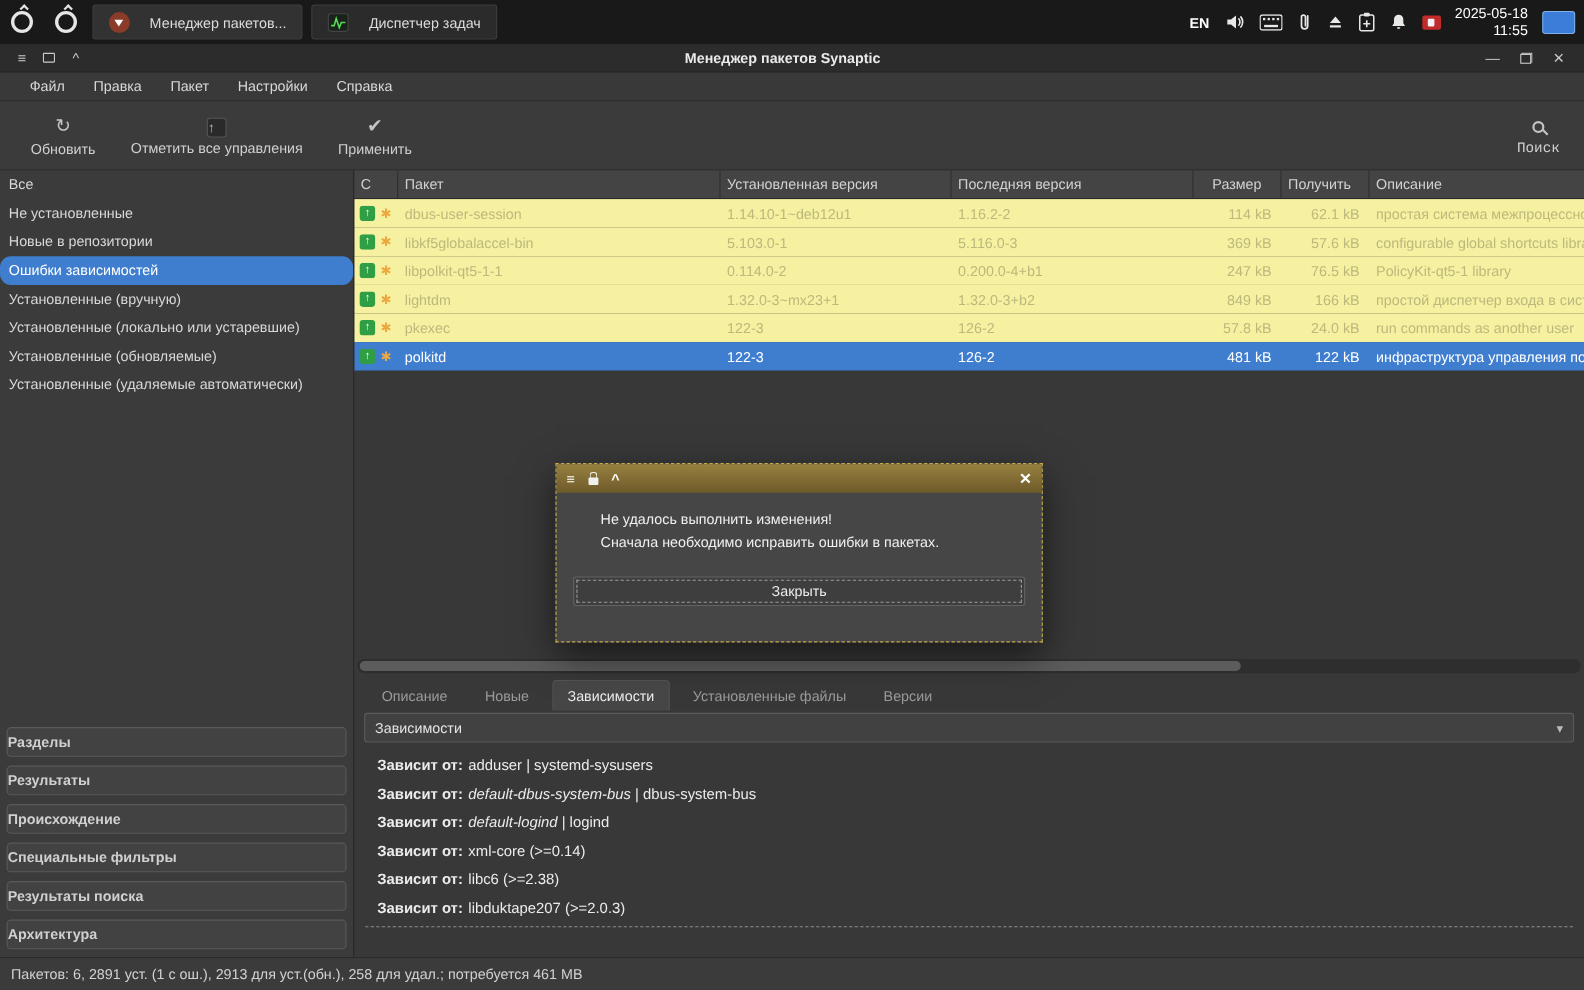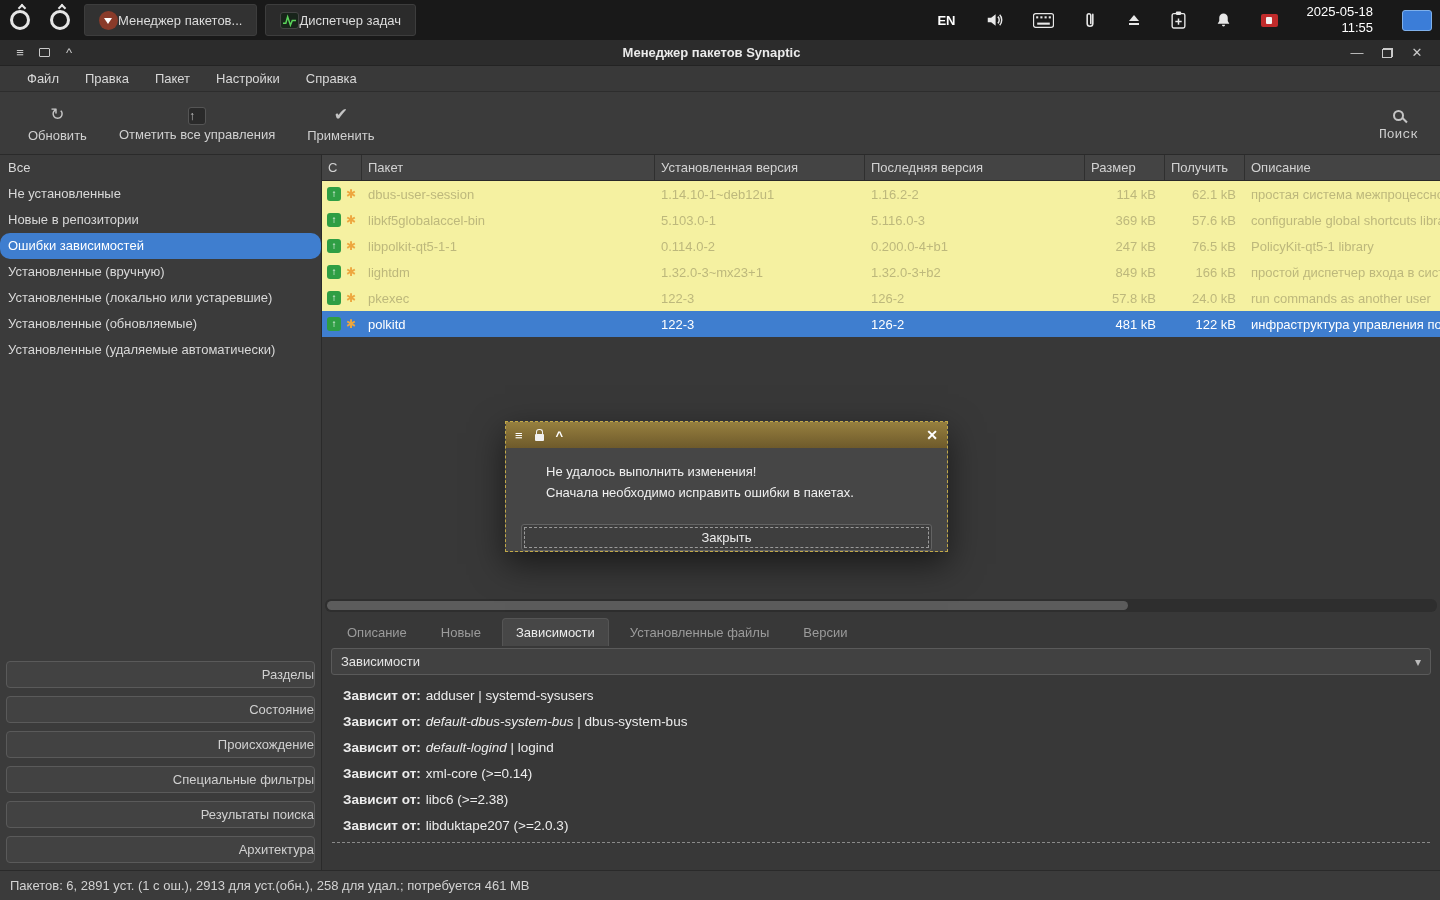--- a/index.html
+++ b/index.html
@@ -10,29 +10,29 @@
     background: #383838; color: #ddd;
   }
 
   
   .taskbar { position:absolute; top:0; left:0; width:1440px; height:40px;
     background:#191919; display:flex; align-items:center; z-index:100; }
   .logo-btn { width:40px; height:40px; display:flex; align-items:center; justify-content:center; }
   .logo-circle { width:20px; height:20px; border:3px solid #e6e6e6; border-radius:50%; position:relative; }
   .logo-caret { position:absolute; top:-8px; left:6px; width:6px; height:6px;
     border-left:2px solid #e6e6e6; border-top:2px solid #e6e6e6; transform:rotate(45deg); }
-  .task { height:32px; margin:4px 4px; display:flex; align-items:center; gap:0; padding:0 14px;
+  .task { height:32px; margin:4px 4px; display:flex; align-items:center; gap:18px; padding:0 14px;
     background:#2b2b2b; border:1px solid #3d3d3d; border-radius:3px; color:#dcdcdc; white-space:nowrap; }
   .task.active { background:#323232; }
   .syn-badge { width:19px; height:19px; border-radius:50%; background:#8a3b2a; position:relative; flex:none; }
   .syn-badge::after { content:""; position:absolute; left:5px; top:7px;
     border-left:4.5px solid transparent; border-right:4.5px solid transparent; border-top:6px solid #fff; }
   .tm-icon { width:19px; height:17px; background:#18241a; border:1px solid #444; border-radius:3px;
     display:flex; align-items:center; justify-content:center; flex:none; }
-  .tray { margin-left:auto; display:flex; align-items:center; gap:29px; padding-right:8px; }
+  .tray { margin-left:auto; display:flex; align-items:center; gap:13px; padding-right:8px; }
   .tray-lang { color:#fff; font-weight:bold; }
   .tray-icon { display:flex; align-items:center; }
   .flag { width:17px; height:13px; background:#c02b2b; border-radius:2px; position:relative; }
   .flag::after { content:""; position:absolute; left:5px; top:3px; width:6px; height:7px; background:#f2f2f2; border-radius:1px; }
   .clock { text-align:right; color:#fff; line-height:16px; font-size:13px; }
   .desktop-rect { width:30px; height:21px; background:var(--show-desktop-blue,#3b7dd8); border:1px solid #7fb0ea; border-radius:3px; }
 
   
   .window { position:absolute; top:40px; left:0; width:1440px; height:860px;
     background:#3b3b3b; display:flex; flex-direction:column; }
@@ -60,30 +60,30 @@
   .magnifier { width:11px; height:11px; border:2px solid #c4c4c4; border-radius:50%; position:relative; margin:5px 0 4px; }
   .magnifier::after { content:""; position:absolute; width:7px; height:2px; background:#c4c4c4;
     transform:rotate(45deg); right:-6px; bottom:-2px; }
 
   
   .main { flex:1; display:flex; min-height:0; }
   .sidebar { width:322px; flex:none; border-right:1px solid #2a2a2a; background:#3b3b3b; position:relative; }
   .cat { height:26px; line-height:26px; padding-left:8px; color:#d8d8d8; white-space:nowrap; overflow:hidden; }
   .cat.selected { background:var(--selection-blue,#3f7ecf); color:#fff;border-radius:10px; }
   .filter-buttons { position:absolute; left:6px; right:6px; bottom:7px; display:flex; flex-direction:column; gap:8px; }
-  .fbtn { height:27px; line-height:25px; text-align:right; background:#424242;
-    border:1px solid #5a5a5a; border-radius:4px; color:#d0d0d0; }
+  .fbtn { height:27px; line-height:25px; text-align:left; background:#424242;
+    border:1px solid #5a5a5a; border-radius:4px; color:#d0d0d0;font-weight:bold; }
 
   .content { flex:1; display:flex; flex-direction:column; min-width:0; background:#383838; }
   .table-area { height:443px; flex:none; display:flex; flex-direction:column; }
   .thead { display:flex; height:26px; flex:none; background:#444; border-bottom:1px solid #292929; }
   .th { padding:0 6px; line-height:25px; color:#d2d2d2; border-right:1px solid #2f2f2f;
     white-space:nowrap; overflow:hidden; flex:none; }
   .c-status { width:40px; } .c-pkg { width:293px; } .c-inst { width:210px; }
-  .c-latest { width:220px; } .c-size { width:80px; } .c-dl { width:80px; }
+  .c-latest { width:220px; } .c-size { width:80px;text-align:center; } .c-dl { width:80px; }
   .c-desc { flex:1 1 auto; border-right:none; }
   .row { display:flex; height:26px; flex:none; align-items:center;
     background:var(--broken-yellow,#f5f1a1); color:var(--broken-row-text,#c4be85); }
   .row.selected { background:var(--selection-blue,#3f7ecf); color:#fff; }
   .cell { padding:0 6px; white-space:nowrap; overflow:hidden; flex:none; }
   .cell.c-status { display:flex; align-items:center; padding-left:5px; }
   .cell.c-size, .cell.c-dl { text-align:right; padding-right:9px; }
   .stat-up { width:14px; height:14px; flex:none; background:var(--upgrade-green,#2f9e44); border-radius:3px;
     color:#fff; font-size:10px; line-height:14px; text-align:center; margin-right:5px; }
   .stat-star { color:var(--star-orange,#eda73f); font-size:12px; line-height:14px; }
@@ -114,21 +114,21 @@
   .dialog { position:absolute; left:505px; top:421px; width:443px; z-index:50;
     background:#464646; border:1px dashed var(--dialog-dashed-border,#c2a949);
     box-shadow:0 12px 32px rgba(0,0,0,.55); }
   .dialog-titlebar { height:26px; display:flex; align-items:center; padding:0 9px; gap:12px;
     background:linear-gradient(var(--dialog-title-top,#97803f), var(--dialog-title-bottom,#6e5a2b)); }
   .dlg-glyph { color:#fff; font-size:13px; font-weight:bold; }
   .lock-icon { width:9px; height:7px; background:#f0f0f0; border-radius:1px; position:relative; margin-top:4px; }
   .lock-icon::before { content:""; position:absolute; top:-5px; left:1px; width:5px; height:5px;
     border:1.5px solid #f0f0f0; border-bottom:none; border-radius:3px 3px 0 0; }
   .dialog-close { margin-left:auto; color:#fff; font-weight:bold; font-size:14px; }
-  .dialog-body { padding:13px 15px 0; }
+  .dialog-body { padding:13px 15px 32px; }
   .dialog-msg { margin-left:25px; line-height:21px; color:#f0f0f0; }
   .dialog-btn { margin-top:21px; height:27px; background:#3e3e3e; border:1px solid #636363; border-radius:3px;
     color:#ededed; display:flex; align-items:center; justify-content:center;
     outline:1px dashed #9a9a9a; outline-offset:-4px; }
 </style>
 </head>
 <body>
 
 <div class="taskbar">
   <div class="logo-btn">
@@ -257,21 +257,21 @@
         <div class="cat">Не установленные</div>
         <div class="cat">Новые в репозитории</div>
         <div class="cat selected">Ошибки зависимостей</div>
         <div class="cat">Установленные (вручную)</div>
         <div class="cat">Установленные (локально или устаревшие)</div>
         <div class="cat">Установленные (обновляемые)</div>
         <div class="cat">Установленные (удаляемые автоматически)</div>
       </div>
       <div class="filter-buttons">
         <div class="fbtn">Разделы</div>
-        <div class="fbtn">Состояние</div>
+        <div class="fbtn">Результаты</div>
         <div class="fbtn">Происхождение</div>
         <div class="fbtn">Специальные фильтры</div>
         <div class="fbtn">Результаты поиска</div>
         <div class="fbtn">Архитектура</div>
       </div>
     </div>
 
     <div class="content">
       <div class="table-area">
         <div class="thead">

